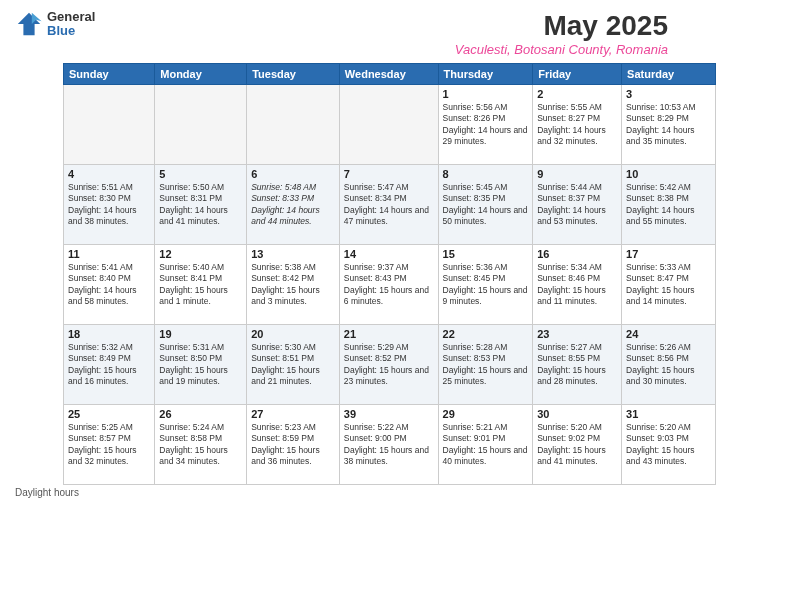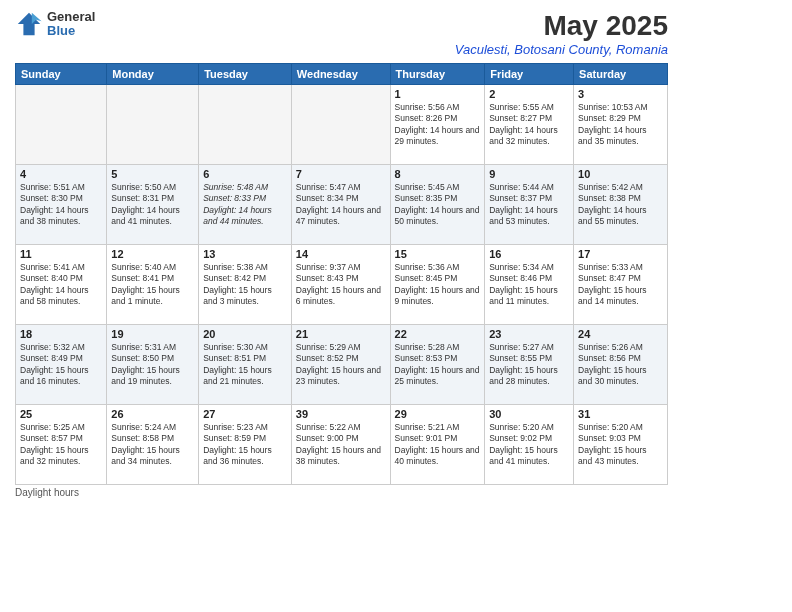--- a/index.html
+++ b/index.html
@@ -48,27 +48,28 @@
     .title-area {
       text-align: right;
     }
     .month-title {
       font-size: 28px;
       font-weight: bold;
       color: #333;
     }
     .subtitle {
       font-size: 13px;
-      color: #1d4ed8;
+      color: #ec4899;
       font-style: italic;
     }
     .calendar {
       width: 100%;
       border-collapse: collapse;
       font-size: 9.5px;
+      margin-left: 48px;
     }
     .calendar th {
       background: #2a6cb0;
       color: #fff;
       padding: 4px 5px;
       text-align: left;
       font-size: 11px;
       font-weight: bold;
       border: 1px solid #1a5a9a;
     }

